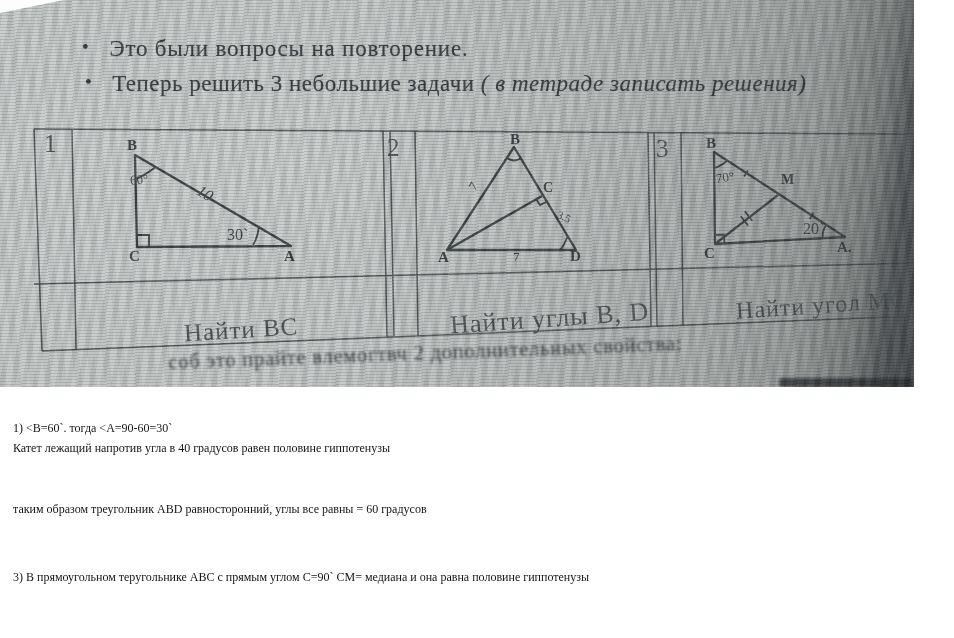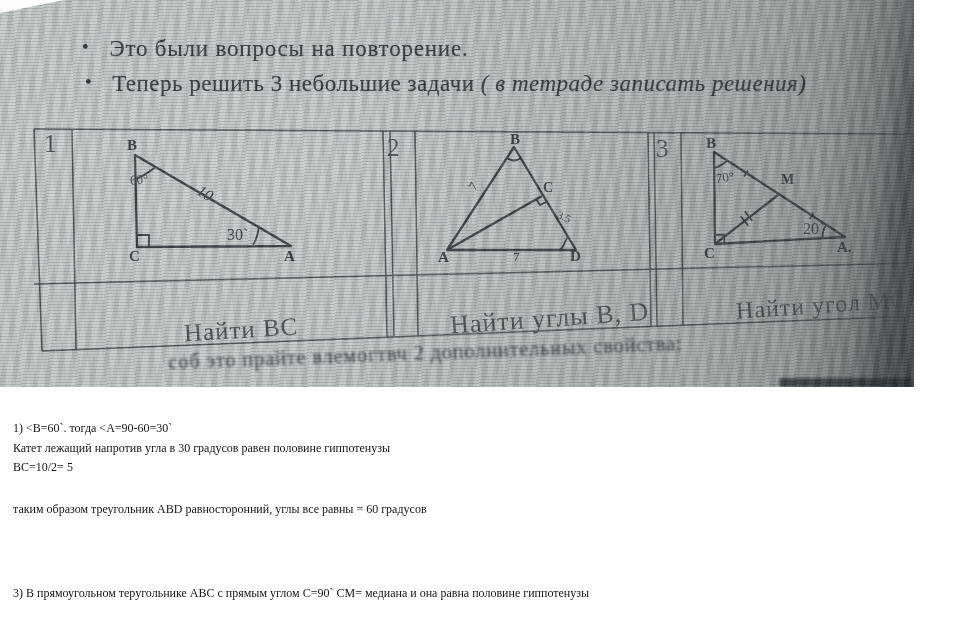--- a/index.html
+++ b/index.html
@@ -42,21 +42,21 @@
 
   .partial { position:absolute; left:168px; top:351px; width:730px; font-size:20px;
              color:#2c3034; transform:rotate(-2.1deg); transform-origin:left top;
              filter:blur(0.8px); letter-spacing:1px; white-space:nowrap; }
   .smudge  { position:absolute; left:779px; top:378px; width:134px; height:9px;
              background:rgba(28,31,34,0.8); filter:blur(1.6px); border-radius:2px; }
 
   
   .sol { position:absolute; left:13px; color:#141414; font-size:12px; line-height:19.5px;
          white-space:nowrap; }
-  .sol-1 { top:419px; } .sol-2 { top:500px; } .sol-3 { top:584px; }
+  .sol-1 { top:419px; } .sol-2 { top:500px; } .sol-3 { top:568px; }
 </style>
 </head>
 <body>
 
 <div class="stage">
 
   <div class="photo">
     <div class="photo-soft">
 
       <div class="bullet-line bullet-1">
@@ -140,22 +140,21 @@
       <div class="partial">соб это прайте влемогтвч 2 дополнительных свойства:</div>
       <div class="smudge"></div>
     </div>
 
     <div class="moire"></div>
     <div class="notch"></div>
   </div>
 
   <div class="sol sol-1">
     <div>1) &lt;B=60`. тогда &lt;A=90-60=30`</div>
-    <div>Катет лежащий напротив угла в 30 градусов равен половине гиппотенузы</div>
-    <div>BC=10/2= 5</div>
+    <div>Катет лежащий напротив угла в 40 градусов равен половине гиппотенузы</div>
   </div>
   <div class="sol sol-2">
     <div>таким образом треугольник ABD равносторонний, углы все равны = 60 градусов</div>
   </div>
   <div class="sol sol-3">
     <div>3) В прямоугольном теругольнике ABC с прямым углом C=90` CM= медиана и она равна половине гиппотенузы</div>
   </div>
 
 </div>
 

